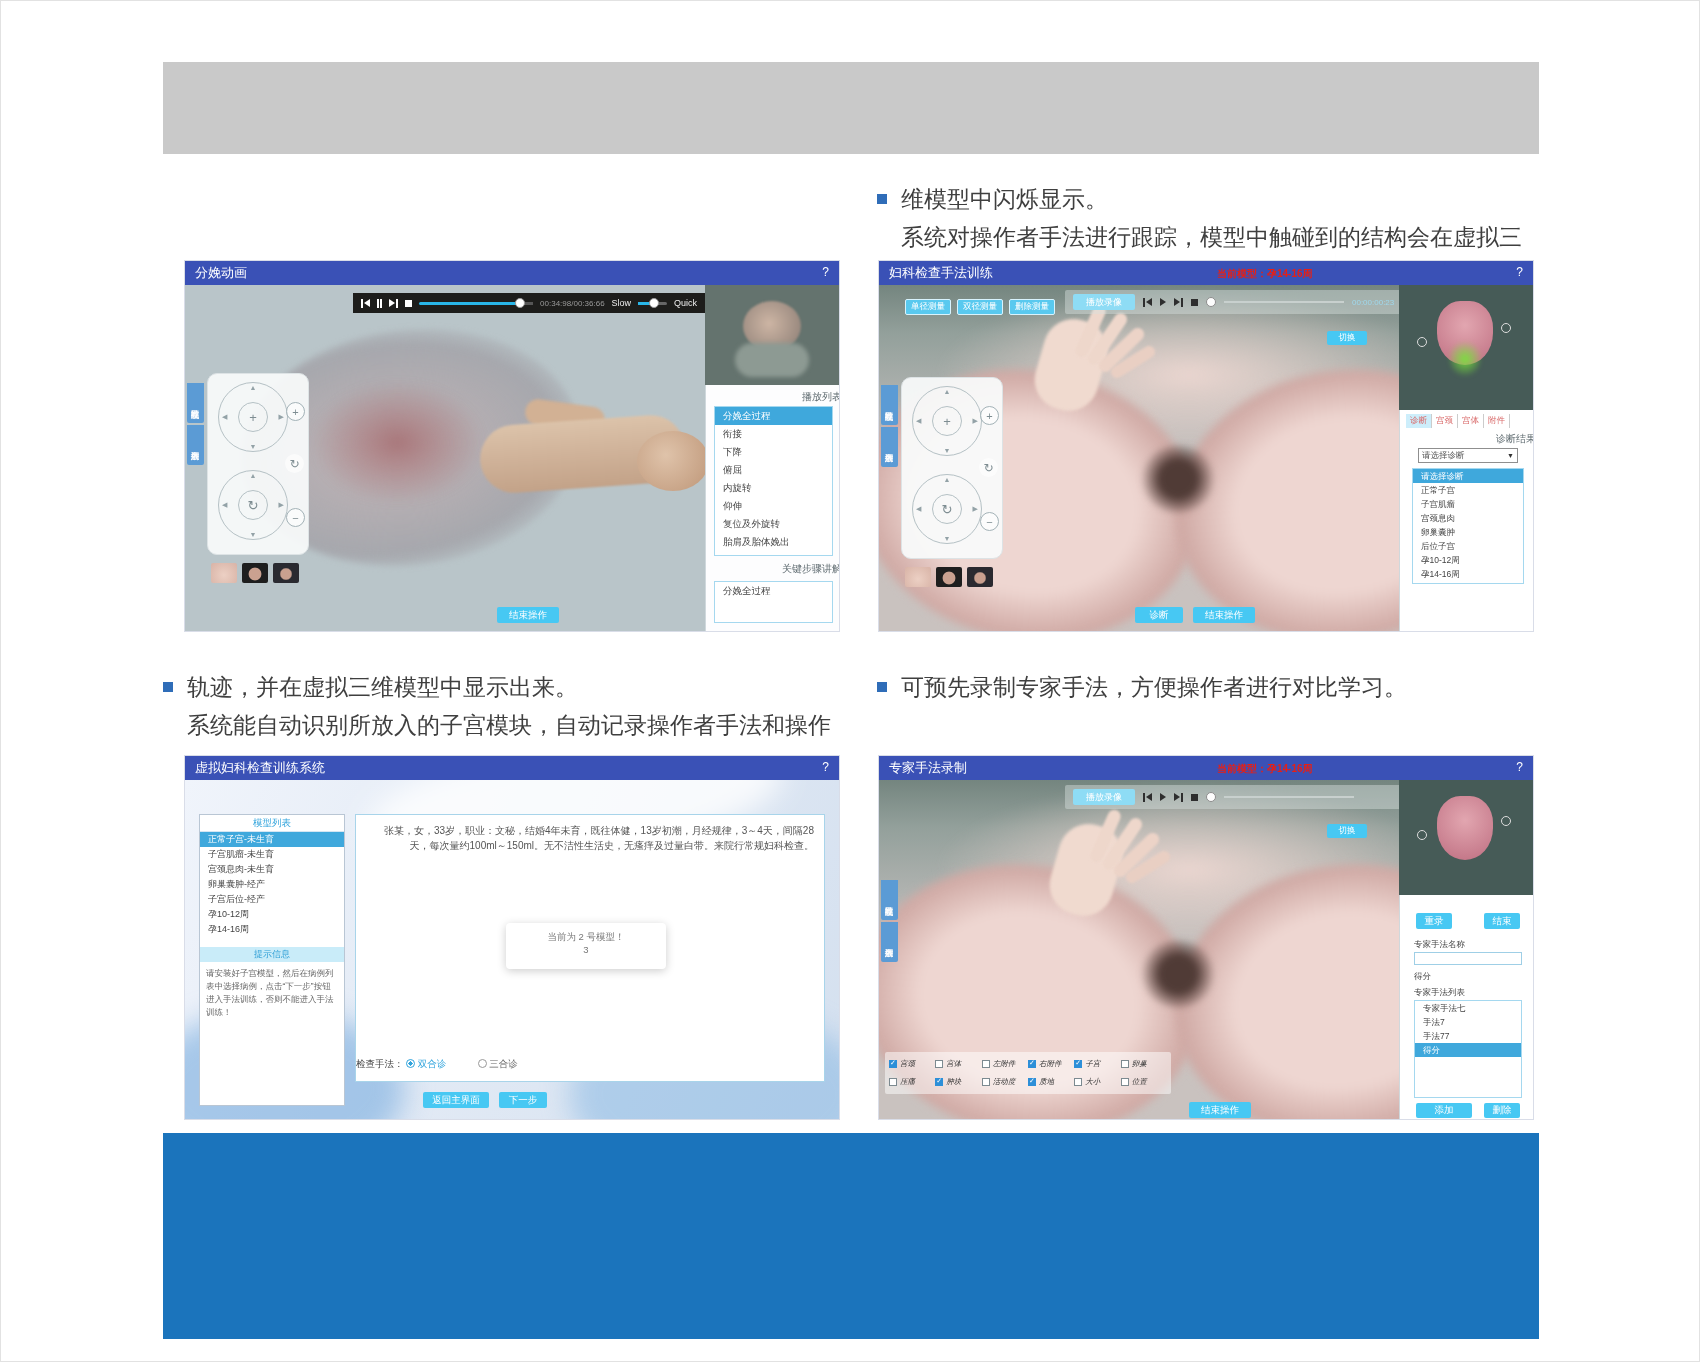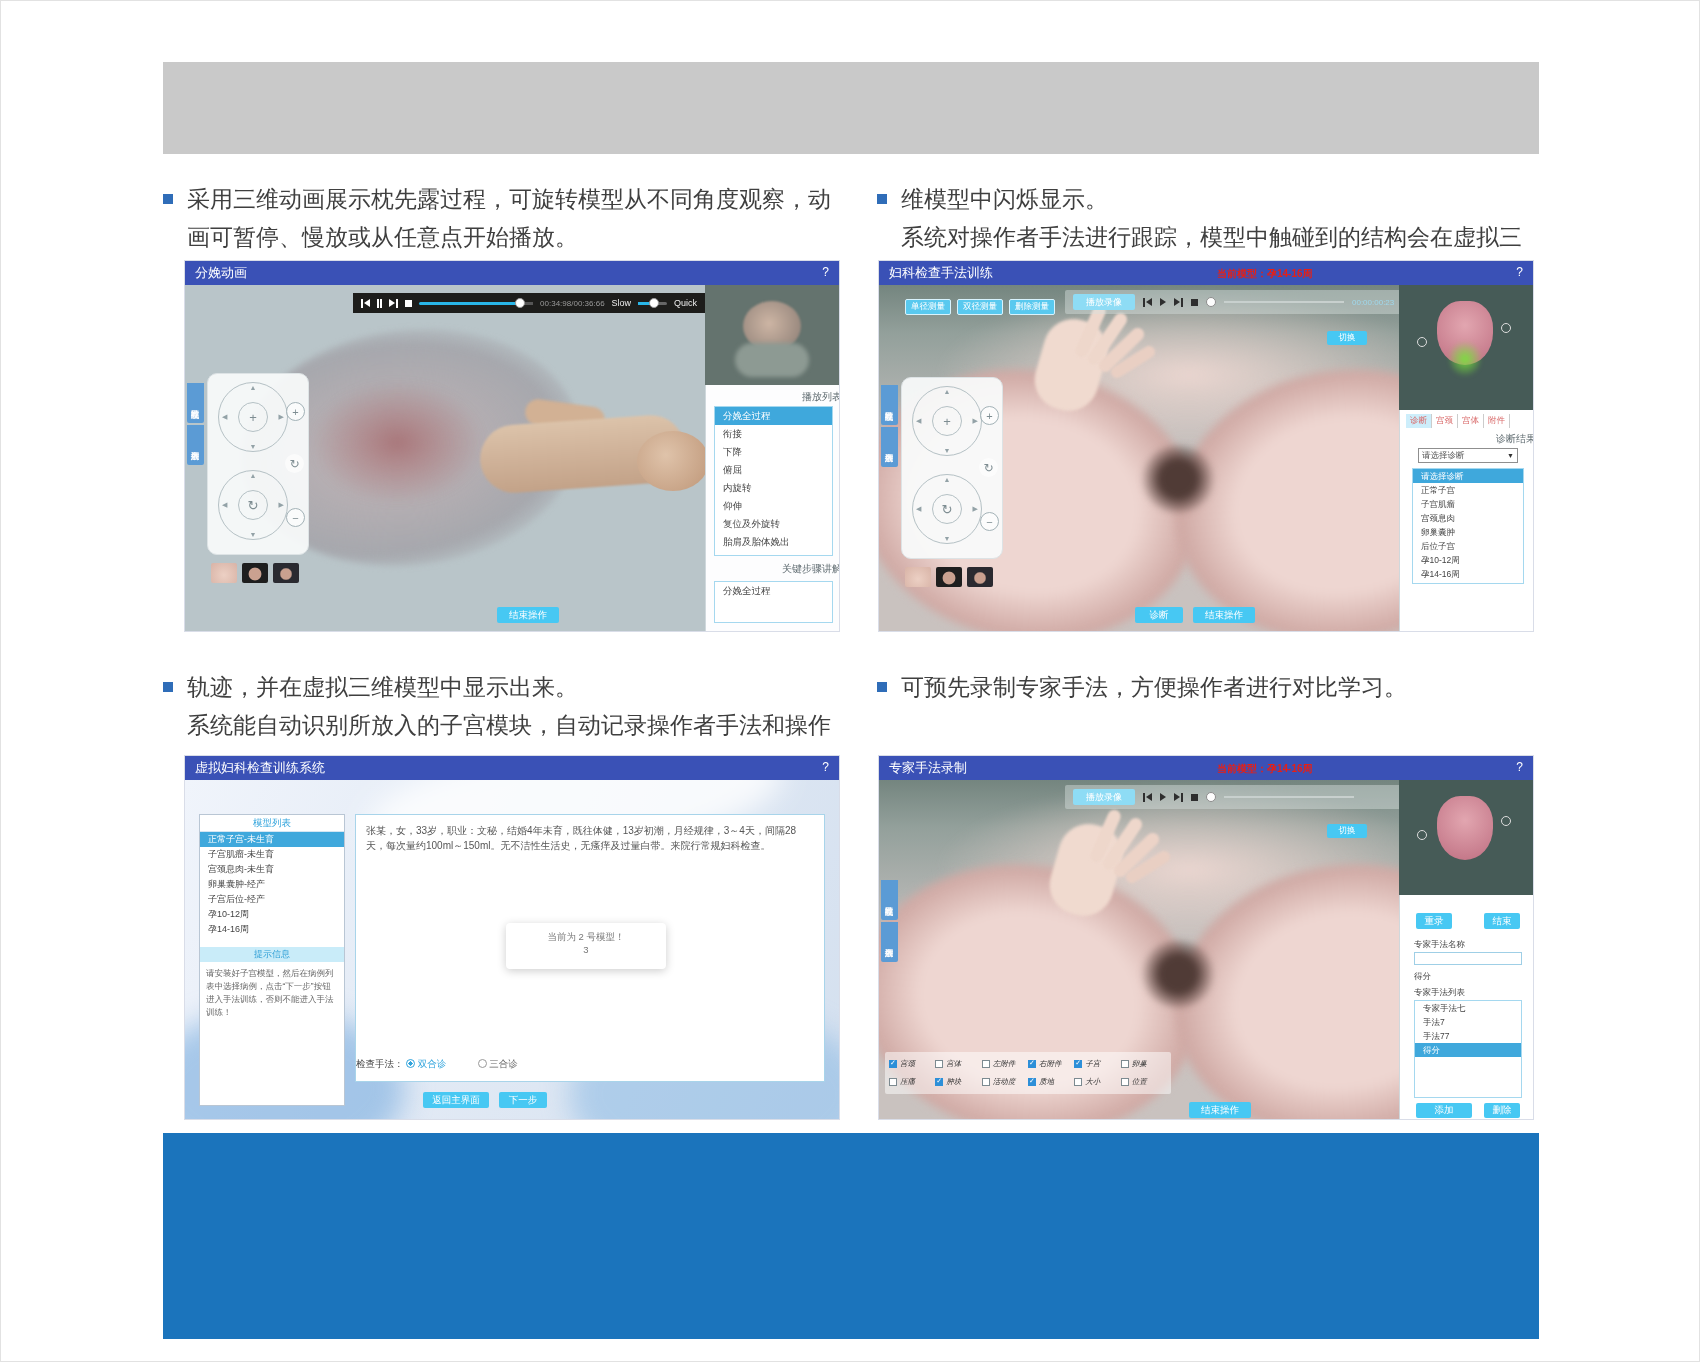--- a/index.html
+++ b/index.html
@@ -79,21 +79,21 @@
   .ptabs b.on{background:#cdeefb;}
   .drop{position:absolute;border:1px solid #8f8f8f;background:#fff;font-size:8.5px;color:#555;
         display:flex;align-items:center;padding:0 3px;box-sizing:border-box;}
   .drop .arr{margin-left:auto;font-size:7px;color:#333;}
 
   
   .panelbox{position:absolute;background:#fff;box-sizing:border-box;}
   .hdrblue{height:16px;line-height:16px;text-align:center;color:#2fa3dc;font-size:9.5px;border-bottom:1px solid #d5e6f2;}
   .tipshdr{height:15px;line-height:15px;text-align:center;color:#2f9fd6;font-size:9px;background:#c9ecf9;}
   .tipstxt{padding:5px 6px;font-size:8.5px;color:#666;line-height:13px;}
-  .casetxt{padding:8px 10px;font-size:10px;color:#555;line-height:15px;}
+  .casetxt{padding:8px 10px;font-size:10px;color:#555;line-height:15px;text-align:right;}
   .toast{position:absolute;background:#fff;border-radius:4px;box-shadow:0 2px 10px rgba(0,0,0,.2);
          text-align:center;font-size:9.5px;color:#777;padding-top:8px;box-sizing:border-box;}
   .radio{width:9px;height:9px;border-radius:50%;box-sizing:border-box;display:inline-block;vertical-align:-1px;}
   .radio.on{border:1px solid #2fa3dc;background:radial-gradient(circle,#2fa3dc 0 40%,#fff 45%);}
   .radio.off{border:1px solid #999;background:#fff;}
 
   
   .cbgrid{position:absolute;display:grid;grid-template-columns:repeat(6,1fr);grid-auto-rows:18px;
           background:rgba(255,255,255,.5);border-radius:2px;padding:3px 4px;box-sizing:border-box;}
   .cb{display:flex;align-items:center;gap:3px;font-size:7.5px;color:#333;}
@@ -143,27 +143,20 @@
   .g2{right:-30px;bottom:-60px;width:300px;height:170px;background:rgba(120,175,225,.45);}
   .g3{left:180px;top:-40px;width:420px;height:120px;background:rgba(255,255,255,.8);transform:rotate(-8deg);}
 </style>
 </head>
 <body>
 
 <div class="page">
   <div class="band-top"></div>
   <div class="band-bottom"></div>
 
-  <div class="bullet" style="left:163px;top:180px;width:700px">
-    <span class="bsq"></span>
-    <div>
-      <div>采用三维动画展示枕先露过程，可旋转模型从不同角度观察，动</div>
-      <div>画可暂停、慢放或从任意点开始播放。</div>
-    </div>
-  </div>
   <div class="bullet" style="left:877px;top:180px;width:680px">
     <span class="bsq"></span>
     <div>
       <div>维模型中闪烁显示。</div>
       <div>系统对操作者手法进行跟踪，模型中触碰到的结构会在虚拟三</div>
     </div>
   </div>
   <div class="bullet" style="left:163px;top:668px;width:700px">
     <span class="bsq"></span>
     <div>

